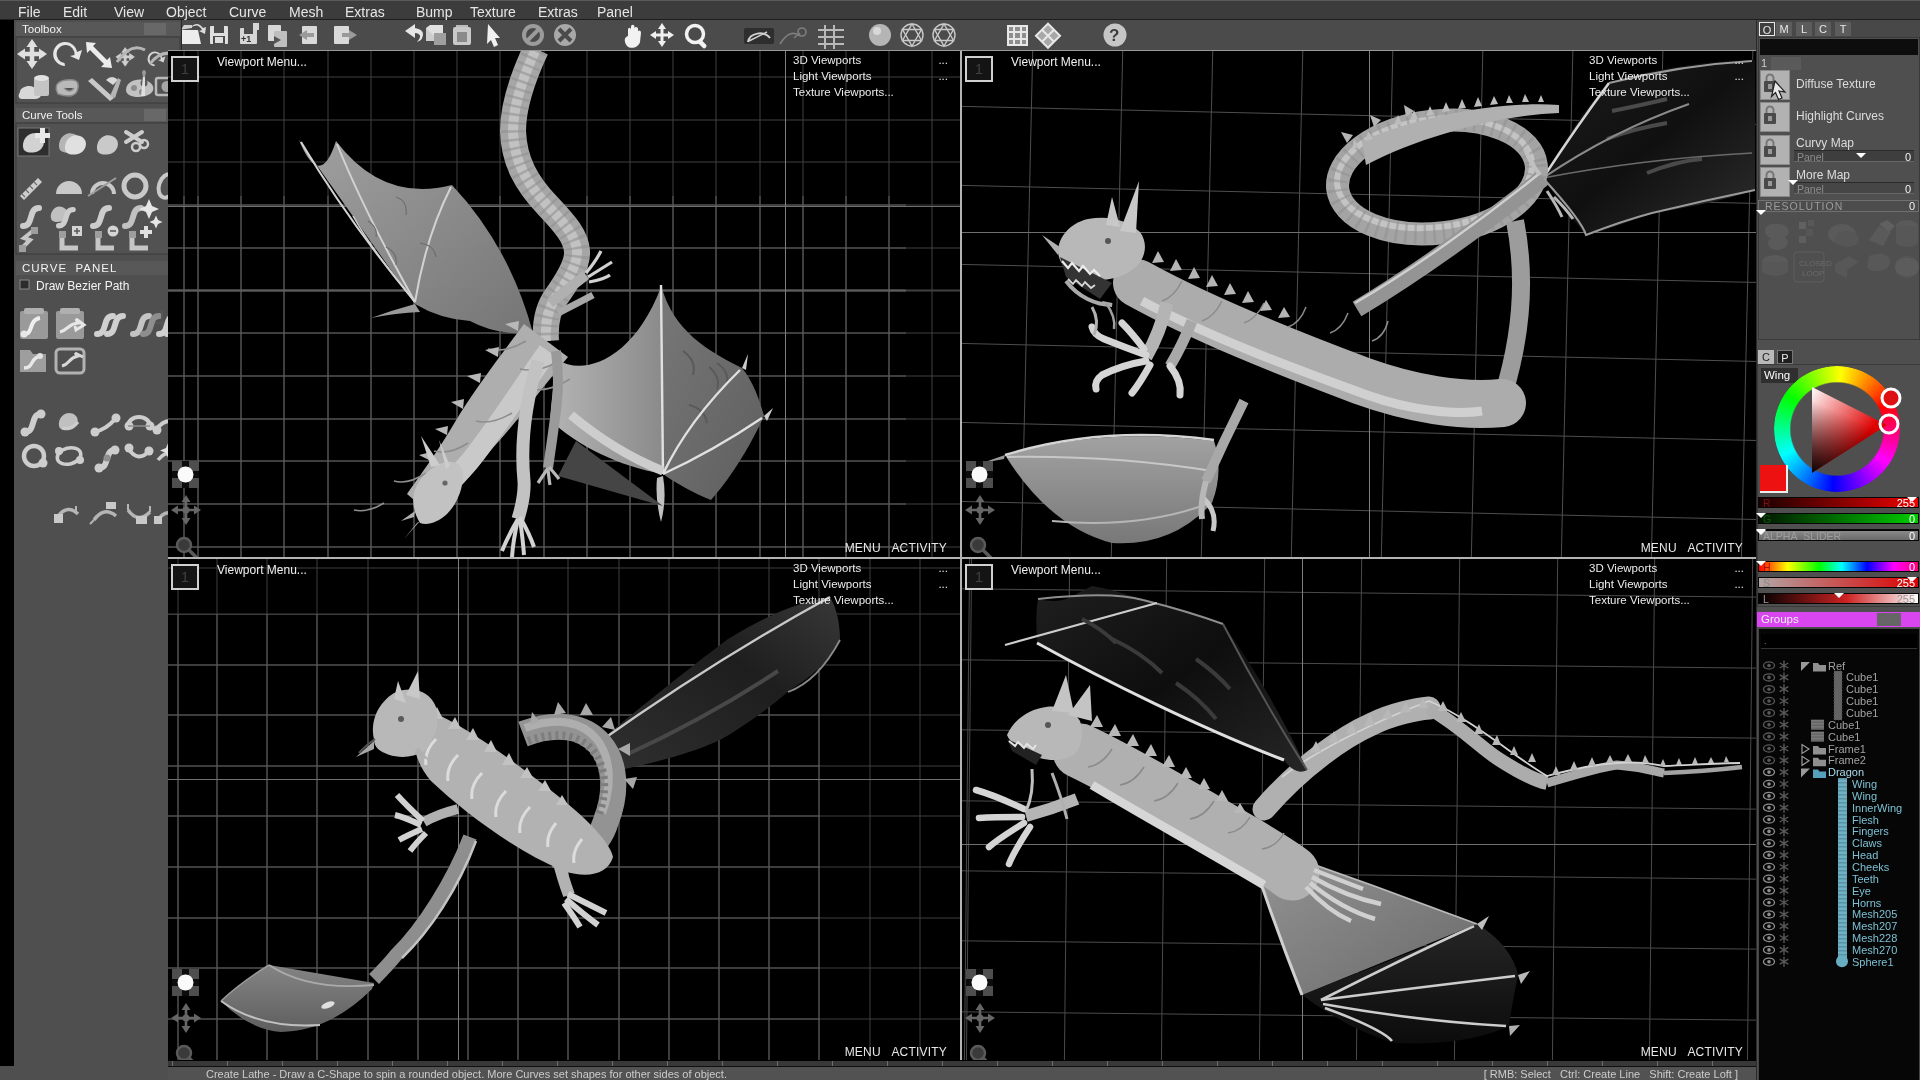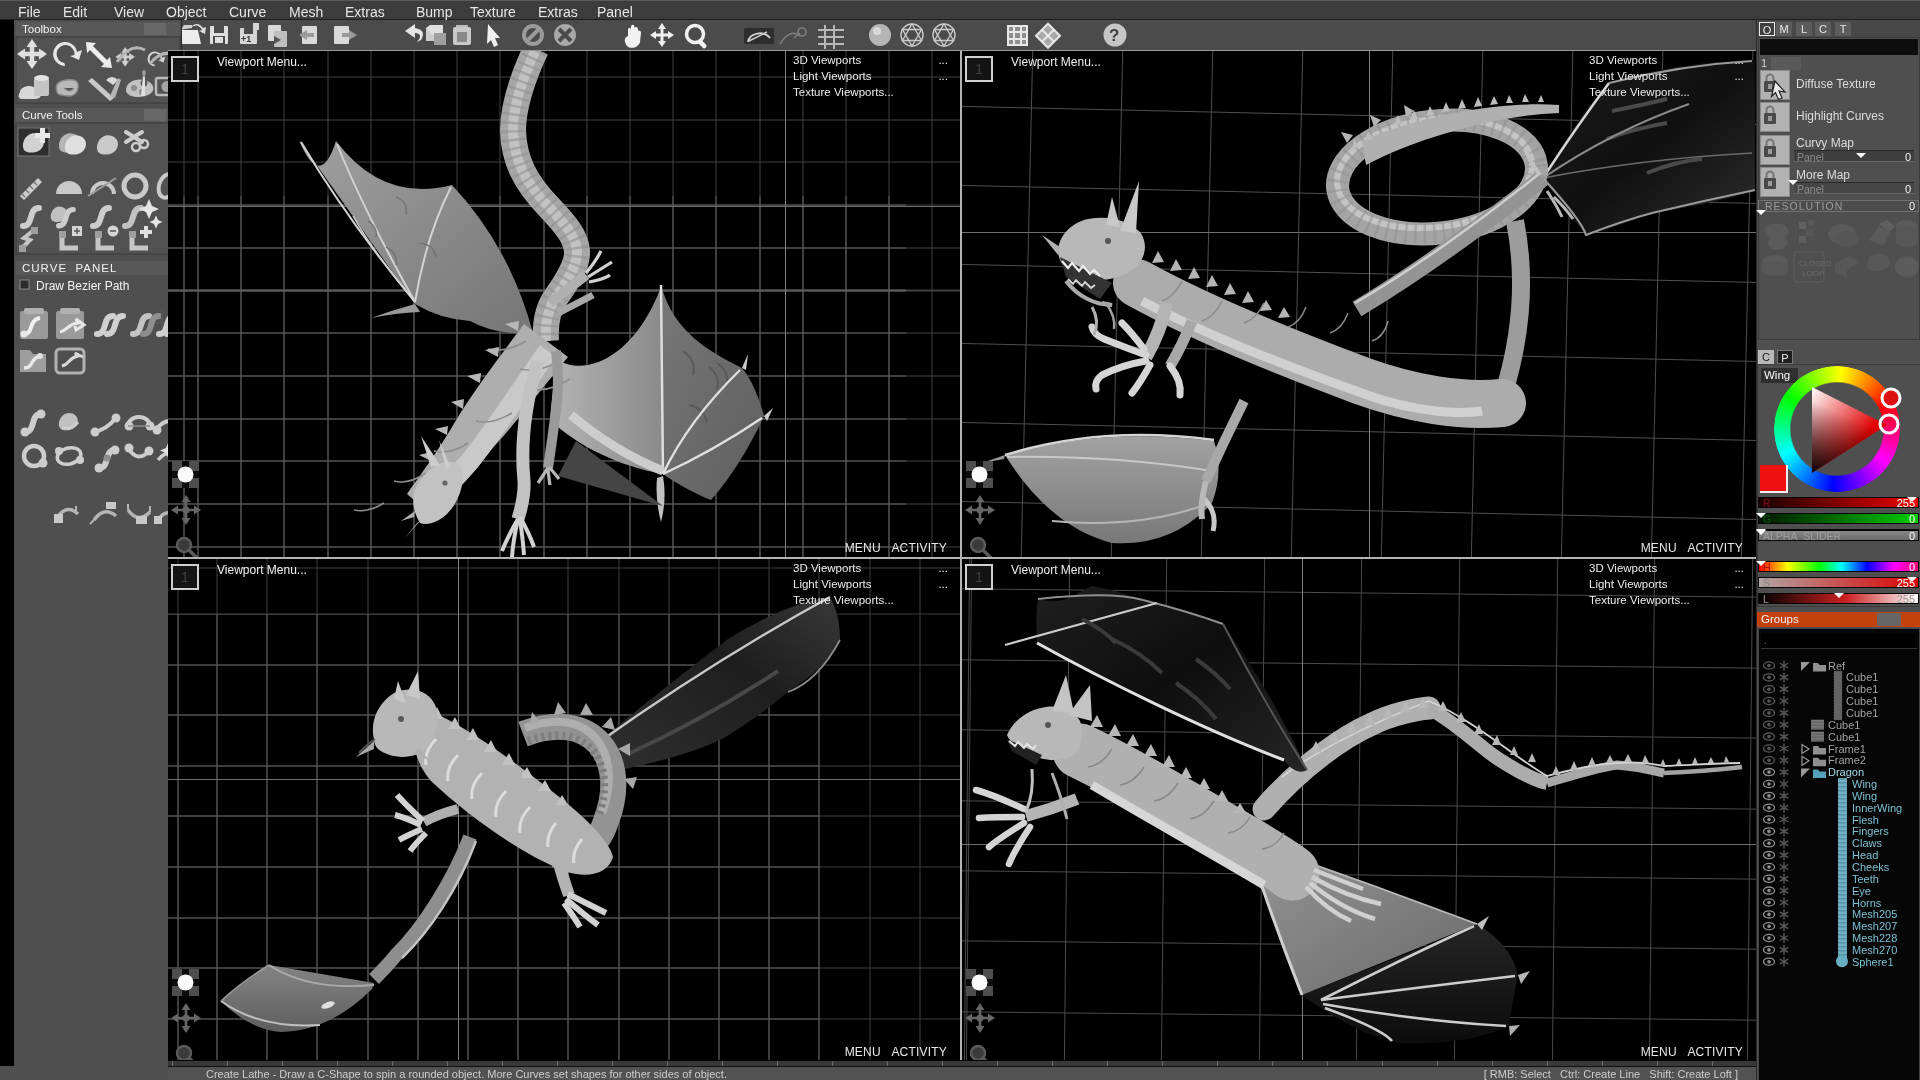--- a/index.html
+++ b/index.html
@@ -509,21 +509,21 @@
       <b style="color:#888">S</b>
       <i style="color:#fff">255</i>
       <span class="smark" style="left:148px"></span>
     </div>
 <div class="slider" style="top:573px;background:linear-gradient(to right,#000,#cc2222 55%,#fff)">
       <b style="color:#999">L</b>
       <i style="color:#9a9a9a">255</i>
       <span class="smark" style="left:75px"></span>
     </div>
 
-<div class="abs" style="left:0;top:592px;width:164px;height:15px;background:#c2410c">
+<div class="abs" style="left:0;top:592px;width:164px;height:15px;background:#d946ef">
       <span style="position:absolute;left:4px;top:1px;font-size:11.5px;color:#f2f2f2">Groups</span>
     </div>
 <div class="abs" style="left:120px;top:593px;width:24px;height:13px;background:#666"></div>
 <div class="abs" style="left:1px;top:608px;width:162px;height:462px;background:#060606;border:1px solid #444"></div>
 <div class="abs" style="left:4px;top:614px;width:156px;height:15px;background:#000;border-bottom:1px solid #333">
       <span style="position:absolute;left:3px;top:2px;font-size:9px;color:#888">.</span>
     </div>
 <svg width="164" height="420" style="left:0;top:636px">
 <rect x="77" y="15" width="8" height="49" fill="#636363"></rect>
 <rect x="77" y="15" width="8" height="49" fill="none" stroke="#4a4a4a" stroke-width="1" stroke-dasharray="1 2"></rect>

